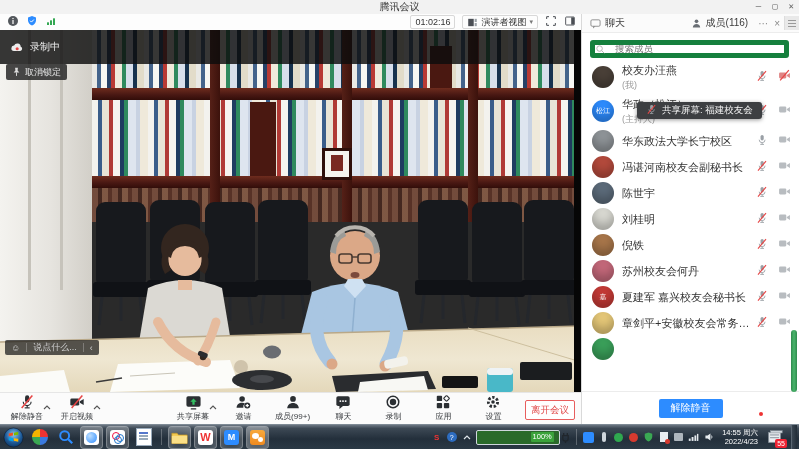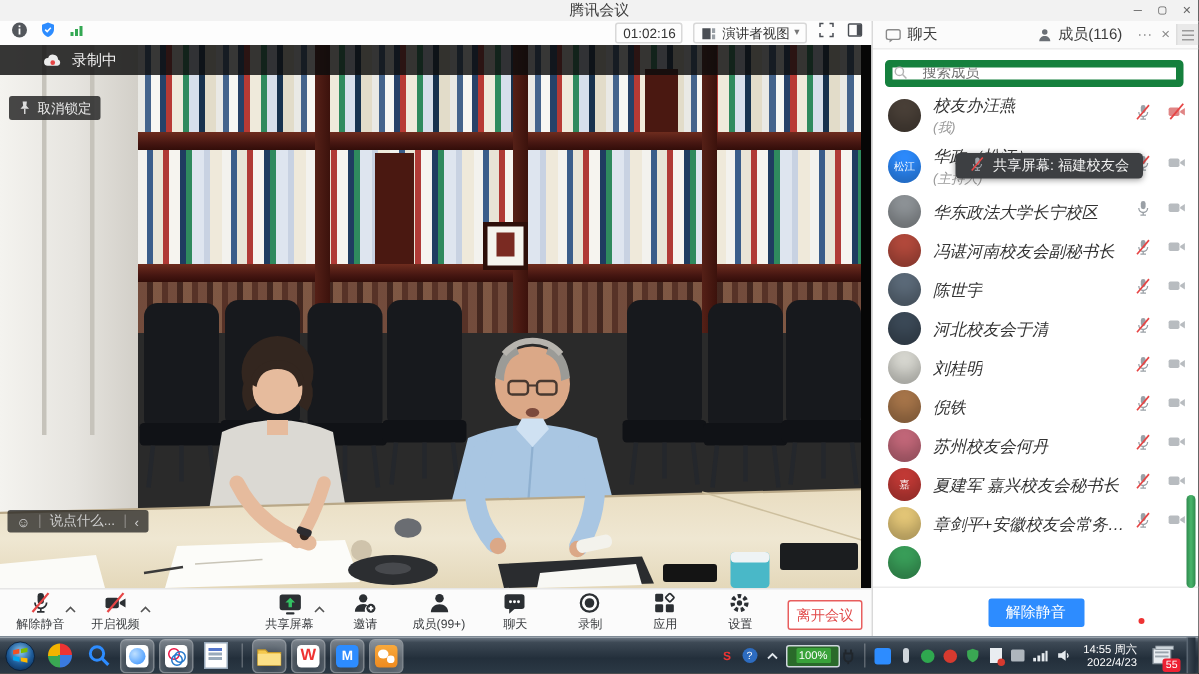--- a/index.html
+++ b/index.html
@@ -26,21 +26,21 @@
   .vb-b{top:70px;height:76px;background:repeating-linear-gradient(90deg,#f3f2ee 0 6px,#3a5d8a 6px 10px,#e8e4d6 10px 17px,#b03a36 17px 21px,#f6f4ef 21px 28px,#1f3c60 28px 32px,#2f8a5e 32px 36px,#dee5ef 36px 44px,#c8d2e2 44px 48px,#efe9da 48px 56px);}
   .vb-c{top:158px;height:34px;background:repeating-linear-gradient(90deg,#7a5a48 0 6px,#3c2a22 6px 10px,#8a6a52 10px 16px,#55382c 16px 20px);opacity:.75;}
   .v-gap{position:absolute;background:#4a1811;}
   .v-board{position:absolute;left:92px;right:7px;height:12px;background:linear-gradient(#6e2c1e,#471712 60%,#320d09);}
   .v-upright{position:absolute;top:0;width:10px;height:192px;background:linear-gradient(90deg,#552017,#3c120c);}
   .v-photo{position:absolute;left:322px;top:118px;width:30px;height:32px;background:#f5f4ee;border:3px solid #2e0f0a;box-sizing:border-box;}
   .v-photo:after{content:"";position:absolute;left:6px;top:4px;width:12px;height:16px;background:#7a2a22;}
   .v-blackbar{position:absolute;right:0;top:0;width:7px;height:362px;background:#060606;}
   .scene{position:absolute;left:0;top:0;width:581px;height:362px;}
   
-  .rec-bar{position:absolute;left:0;top:0;right:7px;height:20px;background:rgba(12,12,12,.82);display:flex;align-items:center;gap:6px;padding-left:28px;color:#f0f0f0;font-size:10px;}
+  .rec-bar{position:absolute;left:0;top:0;right:7px;height:34px;background:rgba(12,12,12,.82);display:flex;align-items:center;gap:6px;padding-left:10px;color:#f0f0f0;font-size:10px;}
   .pin-btn{position:absolute;left:6px;top:34px;height:16px;padding:0 6px;background:rgba(45,45,45,.88);border-radius:2px;color:#e8e8e8;font-size:9px;display:flex;align-items:center;gap:4px;}
   .caption-bar{position:absolute;left:5px;top:310px;height:15px;background:rgba(25,25,25,.72);border-radius:2px;display:flex;align-items:center;color:#cfcfcf;font-size:9px;}
   .caption-bar .seg{padding:0 6px;display:flex;align-items:center;height:100%;}
   .caption-bar .div{width:1px;height:9px;background:rgba(255,255,255,.25);}
   
   .mtoolbar{position:absolute;left:0;top:392px;width:581px;height:32px;background:#fbfbfb;border-top:1px solid #e6e6e6;box-sizing:border-box;}
   .tb-item{position:relative;width:50px;height:31px;display:flex;flex-direction:column;align-items:center;justify-content:center;gap:1px;cursor:default;}
   .tb-item .tb-label{font-size:8.5px;color:#3a3d40;white-space:nowrap;transform:scale(.95);}
   .tb-icon{height:15px;display:flex;align-items:center;}
   .tb-caret{position:absolute;right:1px;top:3px;}
@@ -56,38 +56,38 @@
   .sb-hmenu{display:flex;align-items:center;gap:6px;color:#8a8a8a;padding:0 4px;font-size:10px;}
   .sb-burger{width:14px;height:14px;background:#e9e9e9;border-left:1px solid #ddd;display:flex;flex-direction:column;justify-content:center;gap:2px;align-items:center;}
   .sb-burger i{display:block;width:8px;height:1px;background:#9a9a9a;}
   .sb-search{position:absolute;left:8px;top:24px;right:10px;height:18px;}
   .sb-search input{width:100%;height:100%;box-sizing:border-box;border:5px solid #15803d;border-radius:3px;padding:0 4px 0 20px;font-size:9.5px;color:#555;outline:none;background:#fff;font-family:inherit;}
   .sb-search .mag{position:absolute;left:5px;top:3px;}
   .m-list{position:absolute;left:0;top:46px;right:0;bottom:32px;overflow:hidden;}
   .m-row{display:flex;align-items:center;height:26px;padding:0 8px 0 10px;}
   .m-row.two{height:34px;}
   .m-avatar{width:22px;height:22px;border-radius:50%;flex:0 0 22px;display:flex;align-items:center;justify-content:center;color:#fff;font-size:7px;letter-spacing:0;background:#888;box-shadow:inset 0 -6px 10px rgba(0,0,0,.25);}
-  .m-names{margin-left:8px;min-width:0;font-style:italic;}
+  .m-names{margin-left:8px;min-width:0;}
   .m-name{font-size:11px;color:#333;white-space:nowrap;overflow:hidden;text-overflow:ellipsis;max-width:140px;}
   .m-sub{font-size:9px;color:#9a9a9a;margin-top:1px;}
   .m-icons{margin-left:auto;display:flex;align-items:center;gap:10px;}
   .tooltip{position:absolute;left:55px;top:88px;height:17px;background:#3d3f42;border-radius:3px;box-shadow:0 1px 4px rgba(0,0,0,.4);display:flex;align-items:center;gap:5px;padding:0 9px;color:#f2f2f2;font-size:9.5px;z-index:5;white-space:nowrap;}
   .sb-bottom{position:absolute;left:0;bottom:0;right:0;height:32px;border-top:1px solid #ececec;background:#fff;display:flex;align-items:center;justify-content:center;}
   .unmute-btn{width:64px;height:19px;background:#2d8cff;color:#fff;border:none;border-radius:2px;font-size:10px;display:flex;align-items:center;justify-content:center;font-family:inherit;}
   .scroll-thumb{position:absolute;right:2px;top:316px;width:6px;height:62px;border-radius:3px;background:linear-gradient(90deg,#2f8a4e,#49b56b,#2f8a4e);}
   
   .taskbar{position:absolute;left:0;top:424px;width:799px;height:25px;background:linear-gradient(180deg,#6b7682 0%,#3d4955 14%,#232f3b 58%,#2b3945 100%);border-top:1px solid #7e8a95;box-sizing:border-box;display:flex;align-items:center;}
   .tb-apps{display:flex;align-items:center;gap:5px;padding-left:3px;}
   .app-tile{width:21px;height:21px;border-radius:3px;display:flex;align-items:center;justify-content:center;position:relative;}
   .running{box-shadow:0 0 0 1px rgba(255,255,255,.4), inset 0 6px 8px rgba(255,255,255,.22);background:rgba(255,255,255,.10);}
   .active-app{background:rgba(255,255,255,.22);}
   .tray{margin-left:auto;display:flex;align-items:center;gap:4px;padding-right:2px;}
   .tray-ico{width:11px;height:11px;display:flex;align-items:center;justify-content:center;font-size:8px;}
   .battery{display:flex;align-items:center;gap:1px;}
-  .battery .shell{width:34px;height:13px;border:1px solid #cfd6dc;border-radius:2px;background:#2a6a2a;display:flex;align-items:center;justify-content:center;}
+  .battery .shell{width:34px;height:13px;border:1px solid #cfd6dc;border-radius:2px;background:#2a6a2a;display:flex;align-items:center;justify-content:center;padding-left:48px;}
   .battery .shell span{color:#fff;font-size:7.5px;background:#3aa23a;padding:0 2px;border-radius:1px;line-height:10px;}
   .clock{color:#fff;font-size:7.5px;text-align:right;line-height:9px;padding:16px 4px;position:relative;}
   .clock .dot{position:absolute;right:-1px;top:0;width:4px;height:4px;border-radius:50%;background:#e33;}
   .badge-ico{position:relative;width:18px;height:18px;}
   .badge-ico .b{position:absolute;right:-3px;bottom:-2px;background:#e23;color:#fff;font-size:7px;padding:0 2px;border-radius:2px;line-height:9px;}
   .show-desktop{width:5px;height:25px;background:linear-gradient(90deg,#3a4652,#222d38);border-left:1px solid #5a6672;margin-left:3px;}
   .sep{width:1px;height:16px;background:rgba(255,255,255,.25);margin:0 2px;}
 </style>
 </head>
 <body>
@@ -527,42 +527,20 @@
                 <line x1="6.4" y1="15.6" x2="12" y2="15.6" stroke="#9aa0a6" stroke-width="1.3"></line>
                 <line x1="3" y1="15.8" x2="15" y2="1.6" stroke="#e64545" stroke-width="1.7"></line>
               </svg></span>
       <span class="cam"><svg width="13" height="13" viewBox="0 0 18 18">
                 <rect x="1.5" y="5" width="10" height="8" rx="1.6" fill="#b8bcc0"></rect>
                 <path d="M12.2 8.2 16.5 5.6v6.8l-4.3-2.6z" fill="#b8bcc0"></path>
               </svg></span>
     </div>
   </div>
 
-  <div class="m-row">
-    <div class="m-avatar" style="background: rgb(60, 74, 88);">
-            <span class="av-t"></span>
-          </div>
-    <div class="m-names">
-      <div class="m-name">河北校友会于清</div>
-
-    </div>
-    <div class="m-icons">
-      <span class="mic"><svg width="12" height="12" viewBox="0 0 18 18">
-                <rect x="6.8" y="1.5" width="4.8" height="8.2" rx="2.4" fill="#9aa0a6"></rect>
-                <path d="M4.8 8.6a4.4 4.4 0 0 0 8.8 0" fill="none" stroke="#9aa0a6" stroke-width="1.3"></path>
-                <line x1="9.2" y1="13.2" x2="9.2" y2="15.4" stroke="#9aa0a6" stroke-width="1.3"></line>
-                <line x1="6.4" y1="15.6" x2="12" y2="15.6" stroke="#9aa0a6" stroke-width="1.3"></line>
-                <line x1="3" y1="15.8" x2="15" y2="1.6" stroke="#e64545" stroke-width="1.7"></line>
-              </svg></span>
-      <span class="cam"><svg width="13" height="13" viewBox="0 0 18 18">
-                <rect x="1.5" y="5" width="10" height="8" rx="1.6" fill="#b8bcc0"></rect>
-                <path d="M12.2 8.2 16.5 5.6v6.8l-4.3-2.6z" fill="#b8bcc0"></path>
-              </svg></span>
-    </div>
-  </div>
 
   <div class="m-row">
     <div class="m-avatar" style="background: rgb(217, 217, 210);">
             <span class="av-t"></span>
           </div>
     <div class="m-names">
       <div class="m-name">刘桂明</div>
 
     </div>
     <div class="m-icons">

